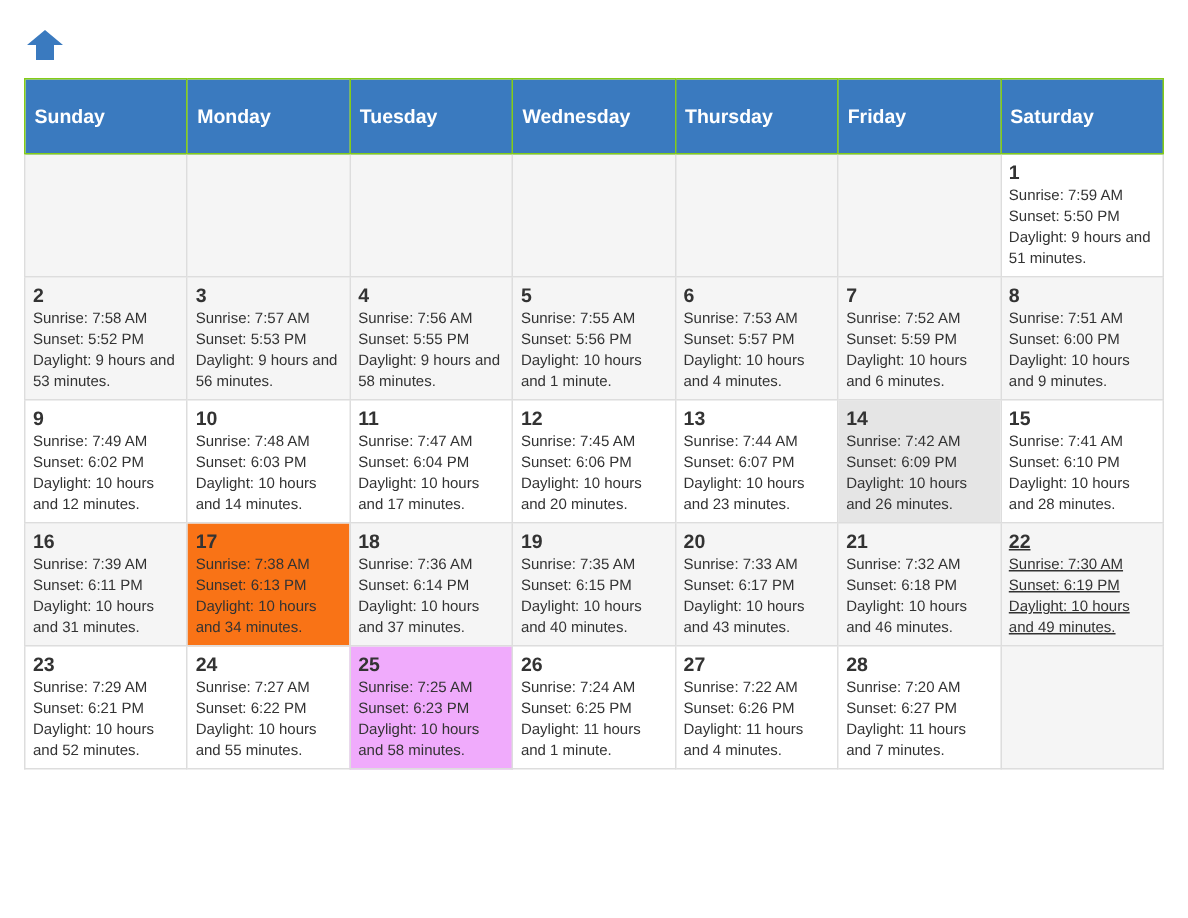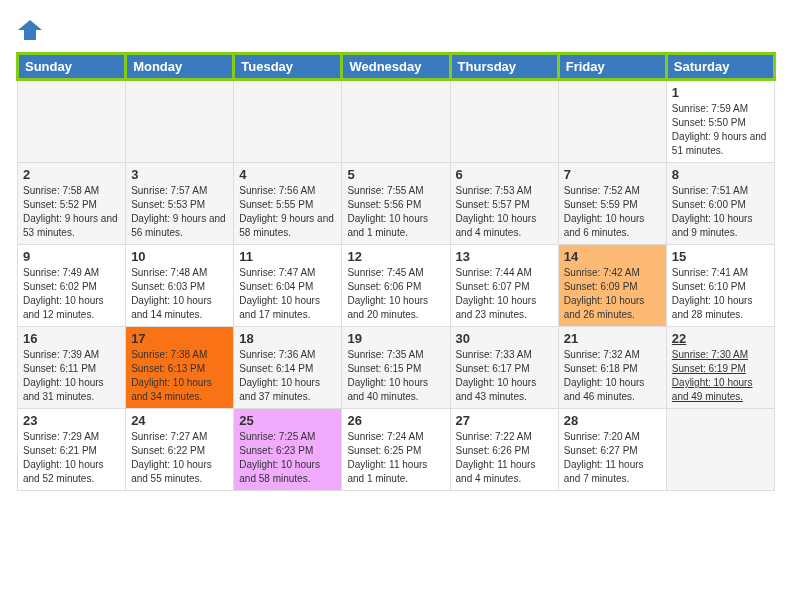--- a/index.html
+++ b/index.html
@@ -44,23 +44,23 @@
     }
     .calendar {
       width: 100%;
       border-collapse: collapse;
       border: 1px solid #ccc;
     }
     .calendar th {
       background-color: #3a7abf;
       color: #fff;
       text-align: left;
-      padding: 4px 6px;
+      padding: 17px 6px;
       font-size: 13px;
-      border: 3px solid #84cc16;
+      border: 1px solid #84cc16;
     }
     .calendar td {
       vertical-align: top;
       padding: 4px 5px;
       border: 1px solid #ddd;
       width: 108px;
       min-height: 80px;
       font-size: 10.5px;
       color: #333;
       background: #fff;
@@ -174,21 +174,21 @@
           <div class="day-info">Sunrise: 7:47 AM<br>Sunset: 6:04 PM<br>Daylight: 10 hours and 17 minutes.</div>
         </td>
         <td style="background: rgb(255, 255, 255);">
           <span class="day-number">12</span>
           <div class="day-info">Sunrise: 7:45 AM<br>Sunset: 6:06 PM<br>Daylight: 10 hours and 20 minutes.</div>
         </td>
         <td style="background: rgb(255, 255, 255);">
           <span class="day-number">13</span>
           <div class="day-info">Sunrise: 7:44 AM<br>Sunset: 6:07 PM<br>Daylight: 10 hours and 23 minutes.</div>
         </td>
-        <td style="background: #fdba74; margin-left: 37px;">
+        <td style="background: #e5e5e5; margin-left: 37px;">
           <span class="day-number">14</span>
           <div class="day-info">Sunrise: 7:42 AM<br>Sunset: 6:09 PM<br>Daylight: 10 hours and 26 minutes.</div>
         </td>
         <td style="background: rgb(255, 255, 255); margin-left: 16px;">
           <span class="day-number">15</span>
           <div class="day-info">Sunrise: 7:41 AM<br>Sunset: 6:10 PM<br>Daylight: 10 hours and 28 minutes.</div>
         </td>
       </tr>
       <tr>
         <td style="background: rgb(245, 245, 245);">
@@ -201,21 +201,21 @@
         </td>
         <td style="background: rgb(245, 245, 245); margin-top: 16px;">
           <span class="day-number">18</span>
           <div class="day-info">Sunrise: 7:36 AM<br>Sunset: 6:14 PM<br>Daylight: 10 hours and 37 minutes.</div>
         </td>
         <td style="background: rgb(245, 245, 245);">
           <span class="day-number">19</span>
           <div class="day-info">Sunrise: 7:35 AM<br>Sunset: 6:15 PM<br>Daylight: 10 hours and 40 minutes.</div>
         </td>
         <td style="background: rgb(245, 245, 245);">
-          <span class="day-number">30</span>
+          <span class="day-number">20</span>
           <div class="day-info">Sunrise: 7:33 AM<br>Sunset: 6:17 PM<br>Daylight: 10 hours and 43 minutes.</div>
         </td>
         <td style="background: rgb(245, 245, 245);">
           <span class="day-number">21</span>
           <div class="day-info">Sunrise: 7:32 AM<br>Sunset: 6:18 PM<br>Daylight: 10 hours and 46 minutes.</div>
         </td>
         <td style="background: rgb(245, 245, 245); text-decoration: underline;">
           <span class="day-number">22</span>
           <div class="day-info">Sunrise: 7:30 AM<br>Sunset: 6:19 PM<br>Daylight: 10 hours and 49 minutes.</div>
         </td>

